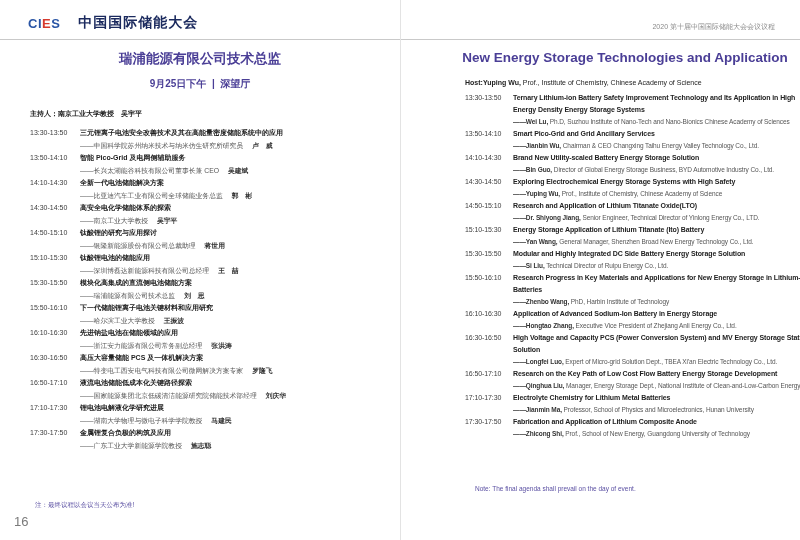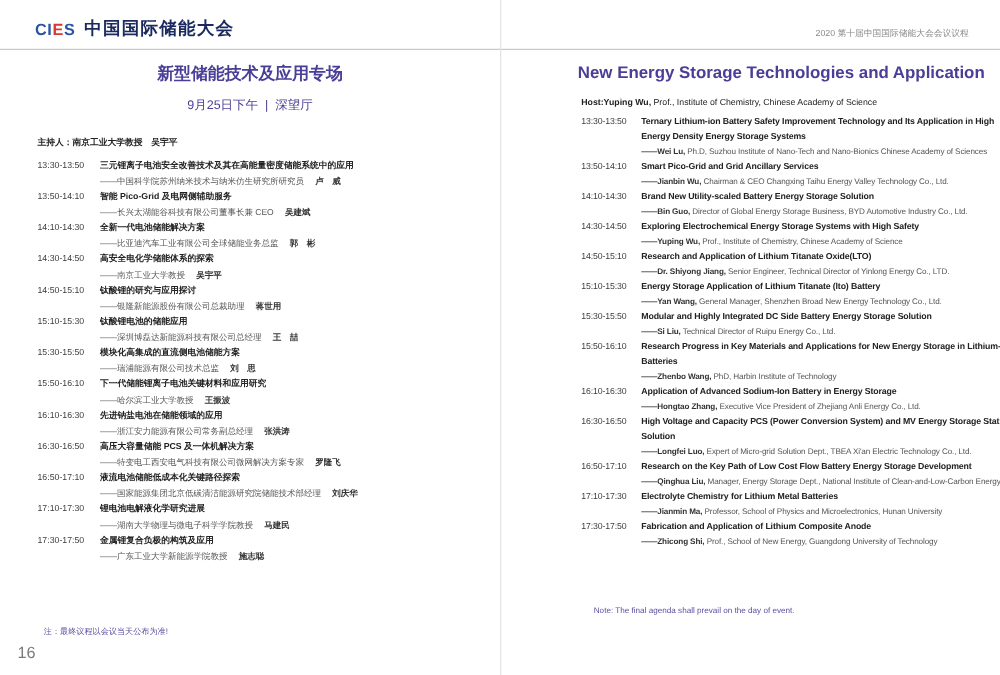--- a/index.html
+++ b/index.html
@@ -7,30 +7,30 @@
     position:relative;width:800px;height:540px;background:#fff;overflow:hidden;
     font-family:"Liberation Sans",sans-serif;color:#333;
   }
   .page{position:absolute;top:0;width:400px;height:540px;}
   #page-left{left:0;}
   #page-right{left:400px;margin-left:25px;}
   .center-divider{position:absolute;left:400px;top:0;width:1px;height:540px;background:#e3e3e3;}
   .header-rule{position:absolute;top:39px;left:0;width:800px;height:1px;background:#c9c9c9;}
 
   
-  .logo{position:absolute;left:28px;top:14px;display:flex;align-items:center;gap:7px;}
+  .logo{position:absolute;left:28px;top:14px;display:flex;align-items:center;gap:18px;}
   .cies{font-weight:bold;font-size:13px;letter-spacing:.5px;font-family:"Liberation Sans",sans-serif;}
   .cies .b{color:var(--logo_blue);}
   .cies .r{color:var(--logo_red);}
   .logo-cn{font-weight:bold;font-size:14px;color:var(--logo_navy);letter-spacing:1px;}
   .edition{position:absolute;right:25px;top:22px;font-size:7px;color:#8a8a8a;}
 
   
   .ptitle{margin-top:50px;text-align:center;font-weight:bold;font-size:13.5px;color:var(--accent_purple);}
-  .psub{margin-top:9px;text-align:center;font-weight:normal;font-size:10px;color:var(--accent_purple);white-space:pre;}
+  .psub{margin-top:9px;text-align:center;font-weight:bold;font-size:10px;color:var(--accent_purple);white-space:pre;}
   .host-line{font-size:7px;font-weight:bold;color:#222;white-space:pre-wrap;}
   #page-left .host-line{margin:18px 0 8px 30px;}
   #page-right .host-line{margin:14px 0 6px 40px;font-weight:normal;}
   #page-right .host-line .hb{font-weight:bold;}
 
   
   .sessions{display:flex;flex-direction:column;}
   #page-left .sessions{margin-left:30px;margin-right:18px;}
   #page-right .sessions{margin-left:40px;margin-right:14px;letter-spacing:-0.1px;}
   .session{display:flex;align-items:flex-start;}
@@ -58,21 +58,21 @@
 
   <div class="logo">
     <span class="cies"><span class="b">CI</span><span class="r">E</span><span class="b">S</span></span>
     <span class="logo-cn">中国国际储能大会</span>
   </div>
   <div class="edition">2020 第十届中国国际储能大会会议议程</div>
   <div class="header-rule"></div>
   <div class="center-divider"></div>
 
   <div class="page" id="page-left">
-    <div class="ptitle">新型储能技术及应用专场</div>
+    <div class="ptitle">瑞浦能源有限公司技术总监</div>
     <div class="psub">9月25日下午  |  深望厅</div>
     <div class="host-line">主持人：南京工业大学教授　吴宇平</div>
 
     <div class="sessions">
 
         <div class="session">
           <span class="time">13:30-13:50</span>
           <span class="sbody">
             <span class="stitle">三元锂离子电池安全改善技术及其在高能量密度储能系统中的应用</span>
             <span class="speaker"><span>——中国科学院苏州纳米技术与纳米仿生研究所研究员</span><span class="pname">卢　威</span></span>

